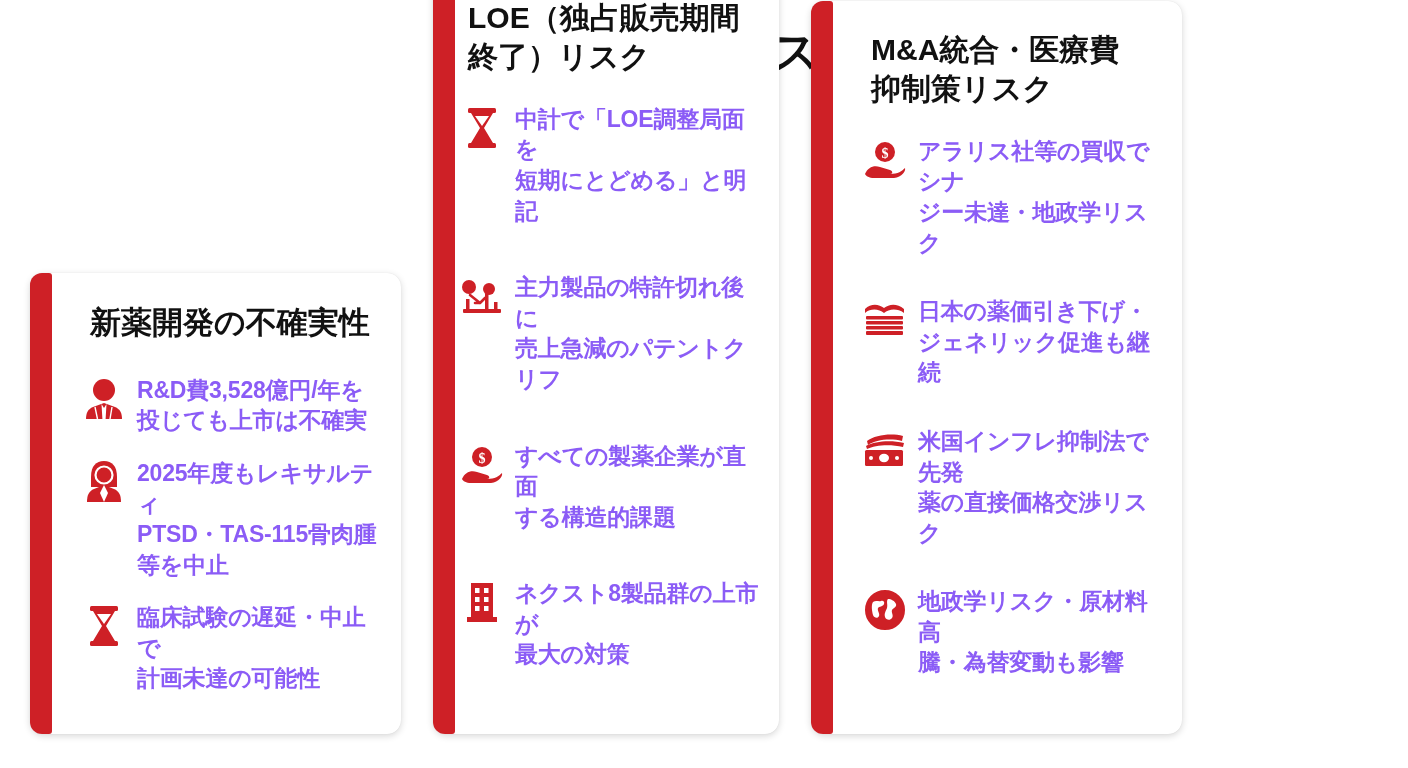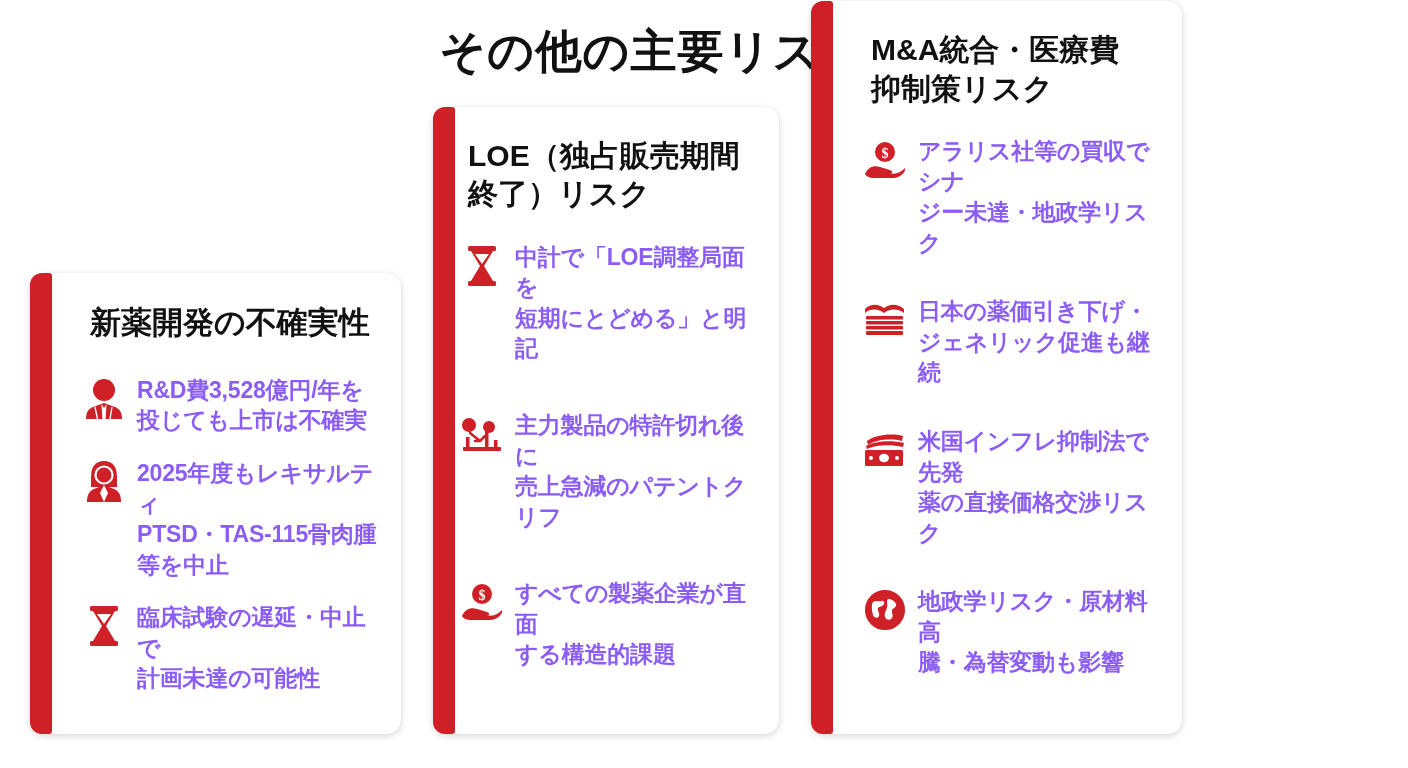--- a/index.html
+++ b/index.html
@@ -214,20 +214,36 @@
             <svg width="42" height="38" viewBox="0 0 42 38">
               <circle cx="21" cy="11" r="10" fill="#CE2026"></circle>
               <text x="21" y="17" text-anchor="middle" font-size="14" font-weight="bold" fill="#ffffff" font-family="'Liberation Serif', serif">$</text>
               <path d="M1 33 C4 26 10 24 16 26 L26 29 C29 30 29 33 26 33 L17 33 L26 33 C34 33 38 30 41 27 C42 30 38 36 30 37 L10 37 C5 37 2 35 1 33 Z" fill="#CE2026"></path>
             </svg>
           </span>
           <span class="item-text">すべての製薬企業が直面
 する構造的課題</span>
         </div>
 
+        <div class="item">
+          <span class="item-icon">
+            <svg width="34" height="42" viewBox="0 0 34 42">
+              <rect x="6" y="2" width="22" height="38" fill="#CE2026"></rect>
+              <rect x="2" y="36" width="30" height="5" fill="#CE2026"></rect>
+              <rect x="10" y="7" width="4.5" height="5" fill="#ffffff"></rect>
+              <rect x="19" y="7" width="4.5" height="5" fill="#ffffff"></rect>
+              <rect x="10" y="16" width="4.5" height="5" fill="#ffffff"></rect>
+              <rect x="19" y="16" width="4.5" height="5" fill="#ffffff"></rect>
+              <rect x="10" y="25" width="4.5" height="5" fill="#ffffff"></rect>
+              <rect x="19" y="25" width="4.5" height="5" fill="#ffffff"></rect>
+            </svg>
+          </span>
+          <span class="item-text">ネクスト8製品群の上市が
+最大の対策</span>
+        </div>
 
       </div>
     </div>
 
     <div class="card c3">
       <div class="card-accent"></div>
       <div class="card-title">M&amp;A統合・医療費
 抑制策リスク</div>
       <div class="items">
 

